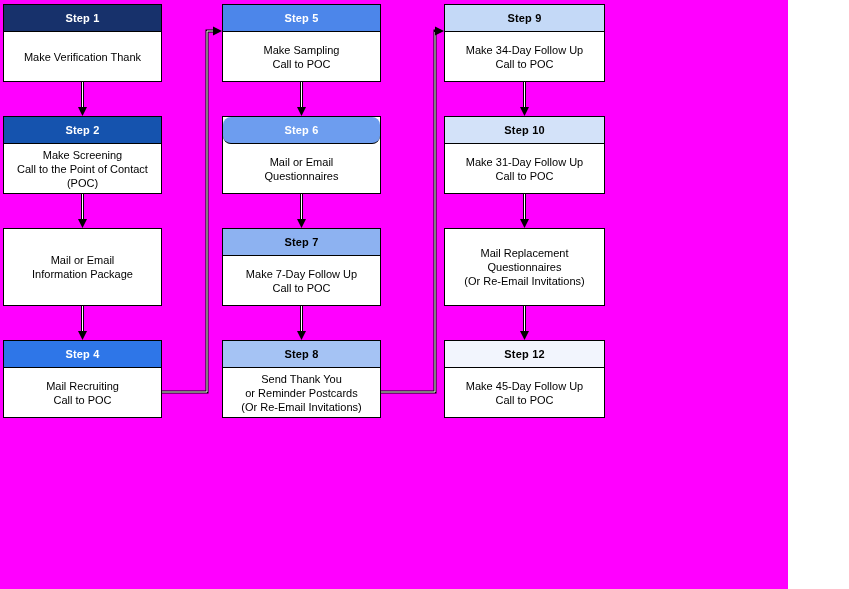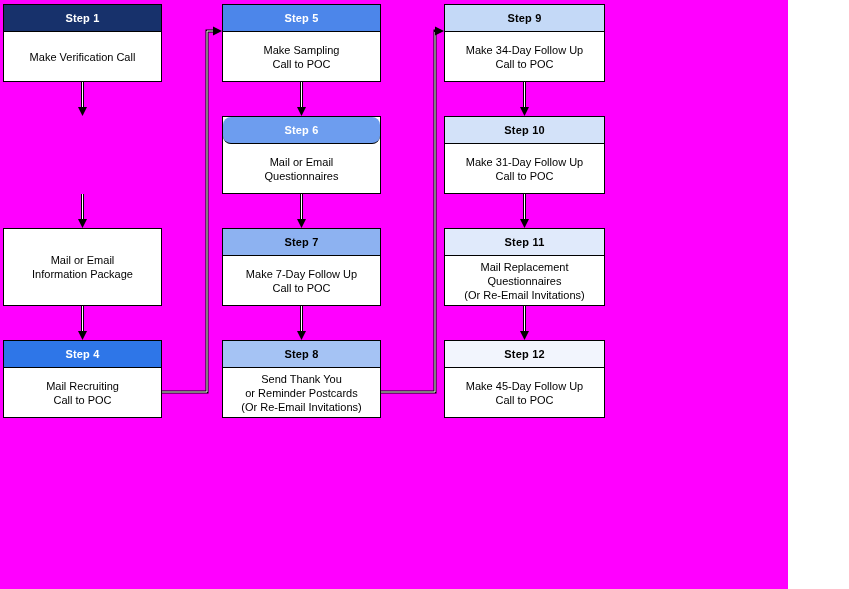--- a/index.html
+++ b/index.html
@@ -144,21 +144,27 @@
 
     <g>
       <path class="conn-outer" d="M381,392 L435,392 L435,31 L436,31"></path>
       <path class="conn-inner" d="M381,392 L435,392 L435,32"></path>
       <polygon class="conn-arrow" points="435,26.5 435,35.5 444,31"></polygon>
     </g>
   </svg>
 
   <div class="step-box c1 r1">
     <div class="step-header" style="background-color: rgb(23, 49, 107); color: rgb(255, 255, 255);">Step 1</div>
-    <div class="step-body">Make Verification Call</div>
+    <div class="step-body">Make Verification Thank</div>
+  </div>
+  <div class="step-box c1 r2">
+    <div class="step-header" style="background-color: rgb(21, 83, 174); color: rgb(255, 255, 255);">Step 2</div>
+    <div class="step-body">Make Screening
+Call to the Point of Contact
+(POC)</div>
   </div>
   <div class="step-box c1 r3">
     <div class="step-body">Mail or Email
 Information Package</div>
   </div>
   <div class="step-box c1 r4">
     <div class="step-header" style="background-color: rgb(46, 118, 232); color: rgb(255, 255, 255);">Step 4</div>
     <div class="step-body">Mail Recruiting
 Call to POC</div>
   </div>
@@ -189,21 +195,20 @@
     <div class="step-header" style="background-color: rgb(196, 217, 247); color: rgb(0, 0, 0);">Step 9</div>
     <div class="step-body">Make 34-Day Follow Up
 Call to POC</div>
   </div>
   <div class="step-box c3 r2">
     <div class="step-header" style="background-color: rgb(211, 226, 249); color: rgb(0, 0, 0);">Step 10</div>
     <div class="step-body">Make 31-Day Follow Up
 Call to POC</div>
   </div>
   <div class="step-box c3 r3">
-    <div class="step-header" style="background-color: rgb(224, 234, 251); color: rgb(0, 0, 0);">Step 11</div>
     <div class="step-body">Mail Replacement
 Questionnaires
 (Or Re-Email Invitations)</div>
   </div>
   <div class="step-box c3 r4">
     <div class="step-header" style="background-color: rgb(242, 245, 253); color: rgb(0, 0, 0);">Step 12</div>
     <div class="step-body">Make 45-Day Follow Up
 Call to POC</div>
   </div>
 

